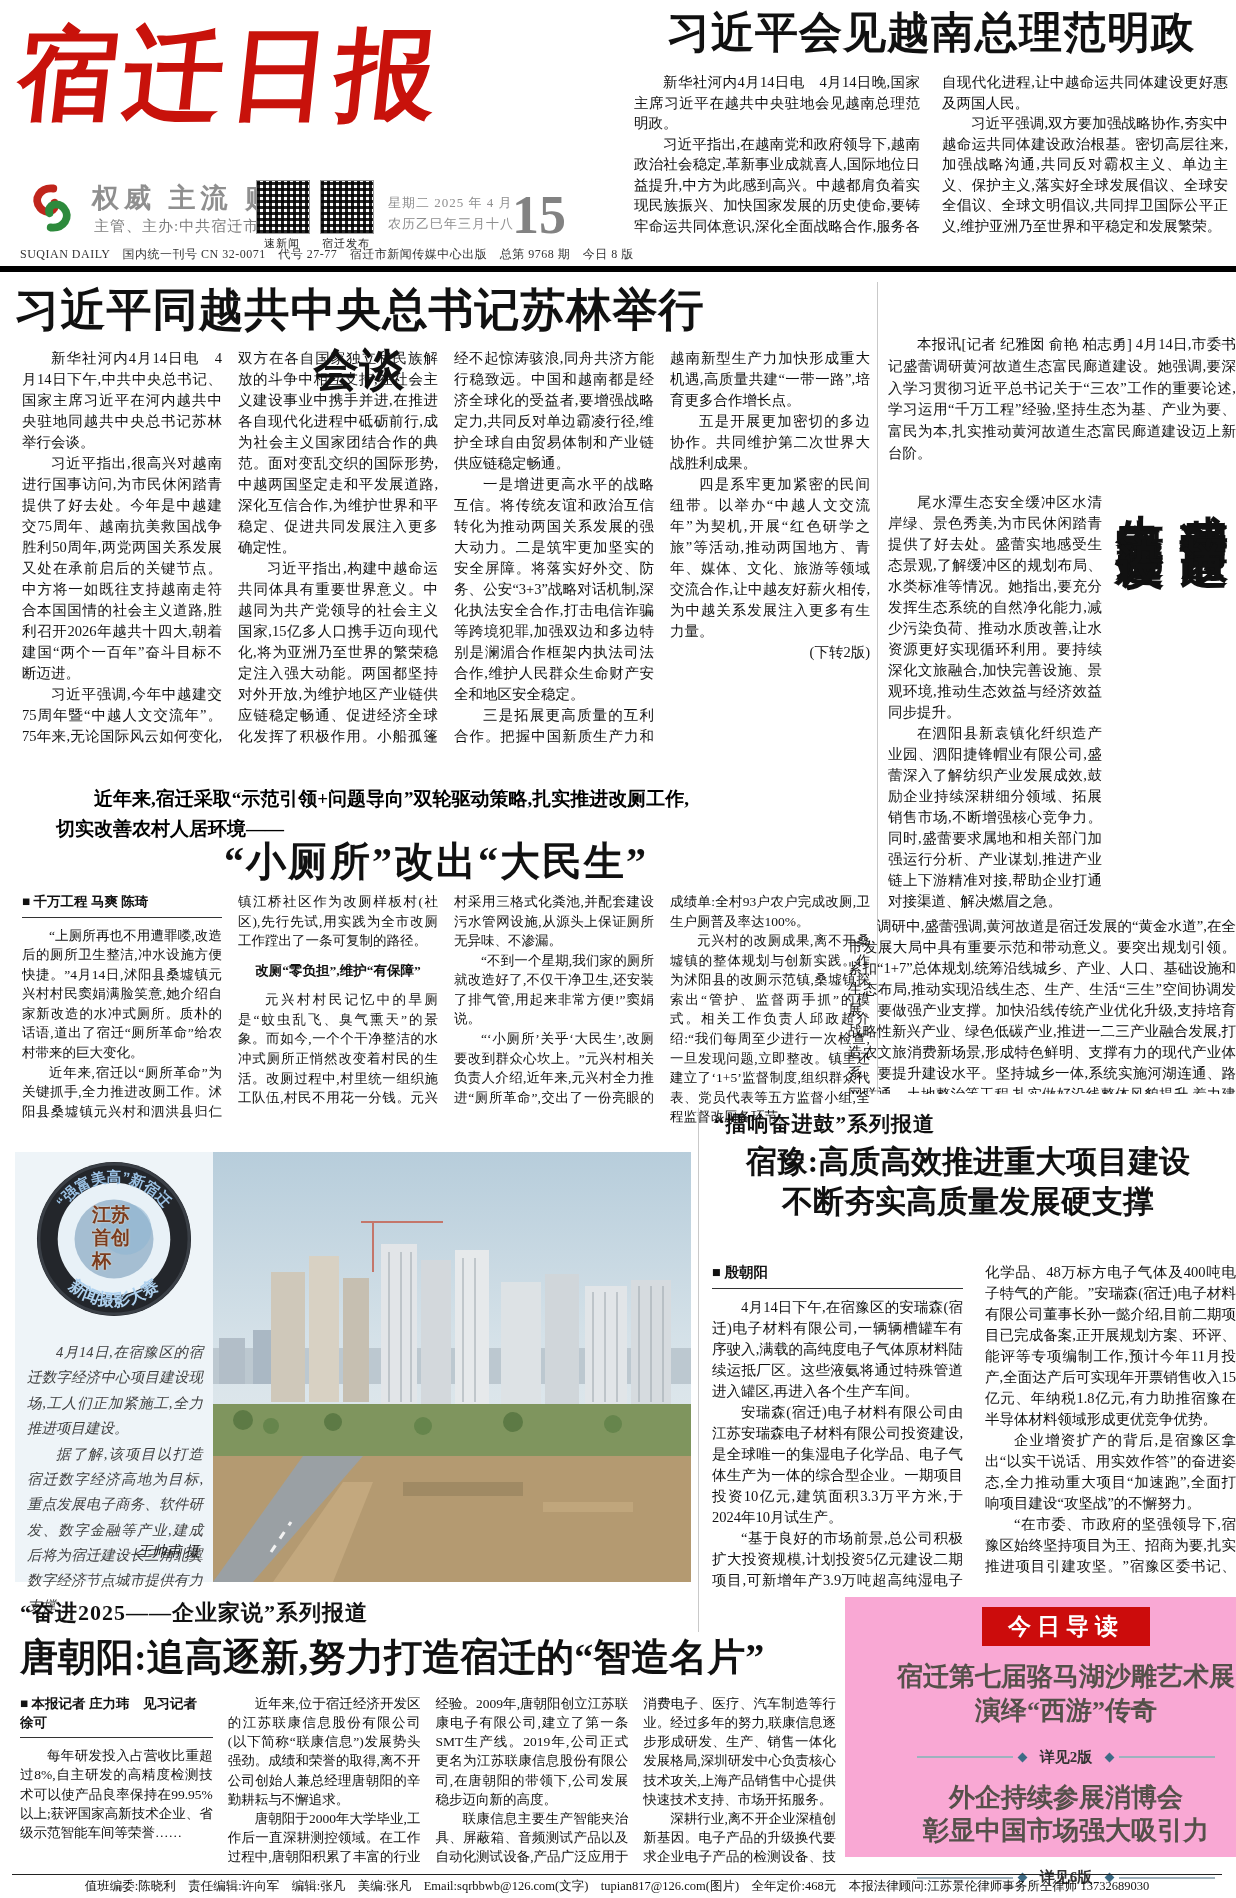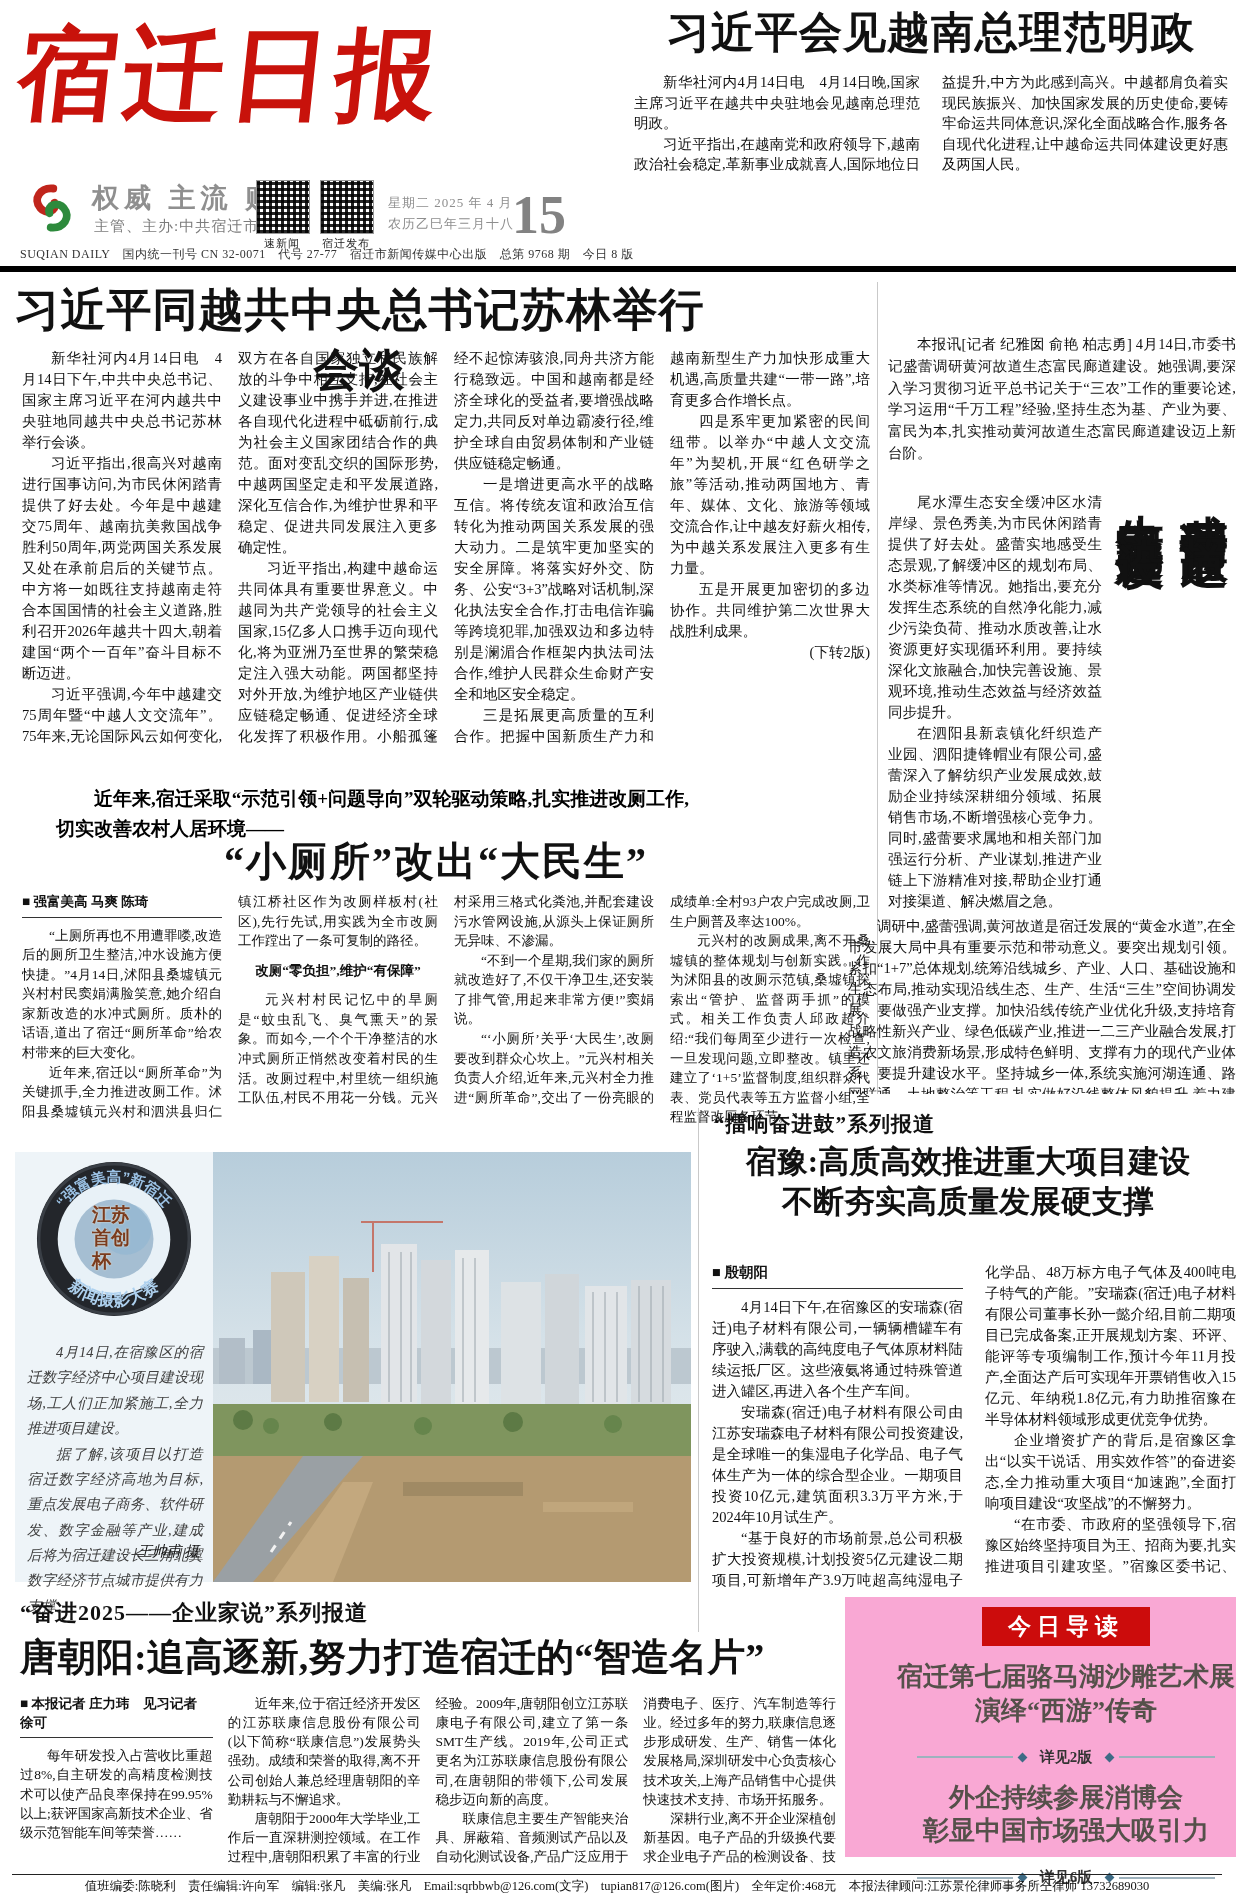--- a/index.html
+++ b/index.html
@@ -115,35 +115,36 @@
     <div>农历乙巳年三月十八</div>
   </div>
   <div class="abs daynum">15</div>
   <div class="abs info-line">SUQIAN DAILY　国内统一刊号 CN 32-0071　代号 27-77　宿迁市新闻传媒中心出版　总第 9768 期　今日 8 版</div>
 
   <div class="abs tr-art">
     <h1 class="tr-headline">习近平会见越南总理范明政</h1>
     <div class="tr-body">
         <p class="para">新华社河内4月14日电　4月14日晚,国家主席习近平在越共中央驻地会见越南总理范明政。</p>
         <p class="para">习近平指出,在越南党和政府领导下,越南政治社会稳定,革新事业成就喜人,国际地位日益提升,中方为此感到高兴。中越都肩负着实现民族振兴、加快国家发展的历史使命,要铸牢命运共同体意识,深化全面战略合作,服务各自现代化进程,让中越命运共同体建设更好惠及两国人民。</p>
+        <p class="para">习近平强调,双方要加强战略协作,夯实中越命运共同体建设政治根基。密切高层往来,加强战略沟通,共同反对霸权主义、单边主义、保护主义,落实好全球发展倡议、全球安全倡议、全球文明倡议,共同捍卫国际公平正义,维护亚洲乃至世界和平稳定和发展繁荣。</p>
       </div>
   </div>
 
   <div class="abs rule-black"></div>
 
   <h1 class="abs main-headline" style="margin:0;">习近平同越共中央总书记苏林举行会谈</h1>
   <div class="abs main-body">
       <p class="para">新华社河内4月14日电　4月14日下午,中共中央总书记、国家主席习近平在河内越共中央驻地同越共中央总书记苏林举行会谈。</p>
       <p class="para">习近平指出,很高兴对越南进行国事访问,为市民休闲踏青提供了好去处。今年是中越建交75周年、越南抗美救国战争胜利50周年,两党两国关系发展又处在承前启后的关键节点。中方将一如既往支持越南走符合本国国情的社会主义道路,胜利召开2026年越共十四大,朝着建国“两个一百年”奋斗目标不断迈进。</p>
       <p class="para">习近平强调,今年中越建交75周年暨“中越人文交流年”。75年来,无论国际风云如何变化,双方在各自国家独立和民族解放的斗争中相互支持,在社会主义建设事业中携手并进,在推进各自现代化进程中砥砺前行,成为社会主义国家团结合作的典范。面对变乱交织的国际形势,中越两国坚定走和平发展道路,深化互信合作,为维护世界和平稳定、促进共同发展注入更多确定性。</p>
       <p class="para">习近平指出,构建中越命运共同体具有重要世界意义。中越同为共产党领导的社会主义国家,15亿多人口携手迈向现代化,将为亚洲乃至世界的繁荣稳定注入强大动能。两国都坚持对外开放,为维护地区产业链供应链稳定畅通、促进经济全球化发挥了积极作用。小船孤篷经不起惊涛骇浪,同舟共济方能行稳致远。中国和越南都是经济全球化的受益者,要增强战略定力,共同反对单边霸凌行径,维护全球自由贸易体制和产业链供应链稳定畅通。</p>
       <p class="para">一是增进更高水平的战略互信。将传统友谊和政治互信转化为推动两国关系发展的强大动力。二是筑牢更加坚实的安全屏障。将落实好外交、防务、公安“3+3”战略对话机制,深化执法安全合作,打击电信诈骗等跨境犯罪,加强双边和多边特别是澜湄合作框架内执法司法合作,维护人民群众生命财产安全和地区安全稳定。</p>
       <p class="para">三是拓展更高质量的互利合作。把握中国新质生产力和越南新型生产力加快形成重大机遇,高质量共建“一带一路”,培育更多合作增长点。</p>
+      <p class="para">五是开展更加密切的多边协作。共同维护第二次世界大战胜利成果。</p>
       <p class="para">四是系牢更加紧密的民间纽带。以举办“中越人文交流年”为契机,开展“红色研学之旅”等活动,推动两国地方、青年、媒体、文化、旅游等领域交流合作,让中越友好薪火相传,为中越关系发展注入更多有生力量。</p>
-      <p class="para">五是开展更加密切的多边协作。共同维护第二次世界大战胜利成果。</p>
       <p class="turn">(下转2版)</p>
     </div>
   <div class="abs vrule vr1"></div>
 
   <div class="abs sl-lead para">本报讯[记者 纪雅囡 俞艳 柏志勇] 4月14日,市委书记盛蕾调研黄河故道生态富民廊道建设。她强调,要深入学习贯彻习近平总书记关于“三农”工作的重要论述,学习运用“千万工程”经验,坚持生态为基、产业为要、富民为本,扎实推动黄河故道生态富民廊道建设迈上新台阶。</div>
   <div class="abs sl-col">
       <p class="para">尾水潭生态安全缓冲区水清岸绿、景色秀美,为市民休闲踏青提供了好去处。盛蕾实地感受生态景观,了解缓冲区的规划布局、水类标准等情况。她指出,要充分发挥生态系统的自然净化能力,减少污染负荷、推动水质改善,让水资源更好实现循环利用。要持续深化文旅融合,加快完善设施、景观环境,推动生态效益与经济效益同步提升。</p>
       <p class="para">在泗阳县新袁镇化纤织造产业园、泗阳捷锋帽业有限公司,盛蕾深入了解纺织产业发展成效,鼓励企业持续深耕细分领域、拓展销售市场,不断增强核心竞争力。同时,盛蕾要求属地和相关部门加强运行分析、产业谋划,推进产业链上下游精准对接,帮助企业打通对接渠道、解决燃眉之急。</p>
     </div>
   <div class="abs sl-vtitle">
@@ -153,21 +154,21 @@
   <div class="abs sl-cont">
       <p class="para">调研中,盛蕾强调,黄河故道是宿迁发展的“黄金水道”,在全市发展大局中具有重要示范和带动意义。要突出规划引领。紧扣“1+7”总体规划,统筹沿线城乡、产业、人口、基础设施和生态布局,推动实现沿线生态、生产、生活“三生”空间协调发展。要做强产业支撑。加快沿线传统产业优化升级,支持培育战略性新兴产业、绿色低碳产业,推进一二三产业融合发展,打造农文旅消费新场景,形成特色鲜明、支撑有力的现代产业体系。要提升建设水平。坚持城乡一体,系统实施河湖连通、路网联通、土地整治等工程,扎实做好沿线整体风貌提升,着力建设美丽宜居城镇和宜居宜业和美乡村。要拓宽致富渠道。积极推动就业创业“多元化”、集体经济“规模化”、利益联结“长效化”,因地制宜发展“小而精”“小而美”富民项目,努力让沿线居民享受更多发展红利。要优化公共服务。加强教育、医疗、养老、文化等公共服务设施补短板项目建设,增强服务均衡性、可及性,更好满足沿线群众对高品质生活的期待。</p>
     </div>
 
   <div class="abs t-intro">
     <p class="l1">近年来,宿迁采取“示范引领+问题导向”双轮驱动策略,扎实推进改厕工作,</p>
     <p>切实改善农村人居环境——</p>
   </div>
   <h1 class="abs t-headline" style="margin:0;">“小厕所”改出“大民生”</h1>
   <div class="abs t-body">
-      <p class="byline">■ 强富美高 马爽 陈琦</p>
+      <p class="byline">■ 千万工程 马爽 陈琦</p>
       <p class="para">“上厕所再也不用遭罪喽,改造后的厕所卫生整洁,冲水设施方便快捷。”4月14日,沭阳县桑墟镇元兴村村民窦娟满脸笑意,她介绍自家新改造的水冲式厕所。质朴的话语,道出了宿迁“厕所革命”给农村带来的巨大变化。</p>
       <p class="para">近年来,宿迁以“厕所革命”为关键抓手,全力推进改厕工作。沭阳县桑墟镇元兴村和泗洪县归仁镇江桥社区作为改厕样板村(社区),先行先试,用实践为全市改厕工作蹚出了一条可复制的路径。</p>
       <p class="subhead">改厕“零负担”,维护“有保障”</p>
       <p class="para">元兴村村民记忆中的旱厕是“蚊虫乱飞、臭气熏天”的景象。而如今,一个个干净整洁的水冲式厕所正悄然改变着村民的生活。改厕过程中,村里统一组织施工队伍,村民不用花一分钱。元兴村采用三格式化粪池,并配套建设污水管网设施,从源头上保证厕所无异味、不渗漏。</p>
       <p class="para">“不到一个星期,我们家的厕所就改造好了,不仅干净卫生,还安装了排气管,用起来非常方便!”窦娟说。</p>
       <p class="para">“‘小厕所’关乎‘大民生’,改厕要改到群众心坎上。”元兴村相关负责人介绍,近年来,元兴村全力推进“厕所革命”,交出了一份亮眼的成绩单:全村93户农户完成改厕,卫生户厕普及率达100%。</p>
       <p class="para">元兴村的改厕成果,离不开桑墟镇的整体规划与创新实践。作为沭阳县的改厕示范镇,桑墟镇探索出“管护、监督两手抓”的模式。相关工作负责人邱政超介绍:“我们每周至少进行一次检查,一旦发现问题,立即整改。镇里还建立了‘1+5’监督制度,组织群众代表、党员代表等五方监督小组,全程监督改厕各环节。”</p>
     </div>
 
   <div class="abs ph-wrap">

